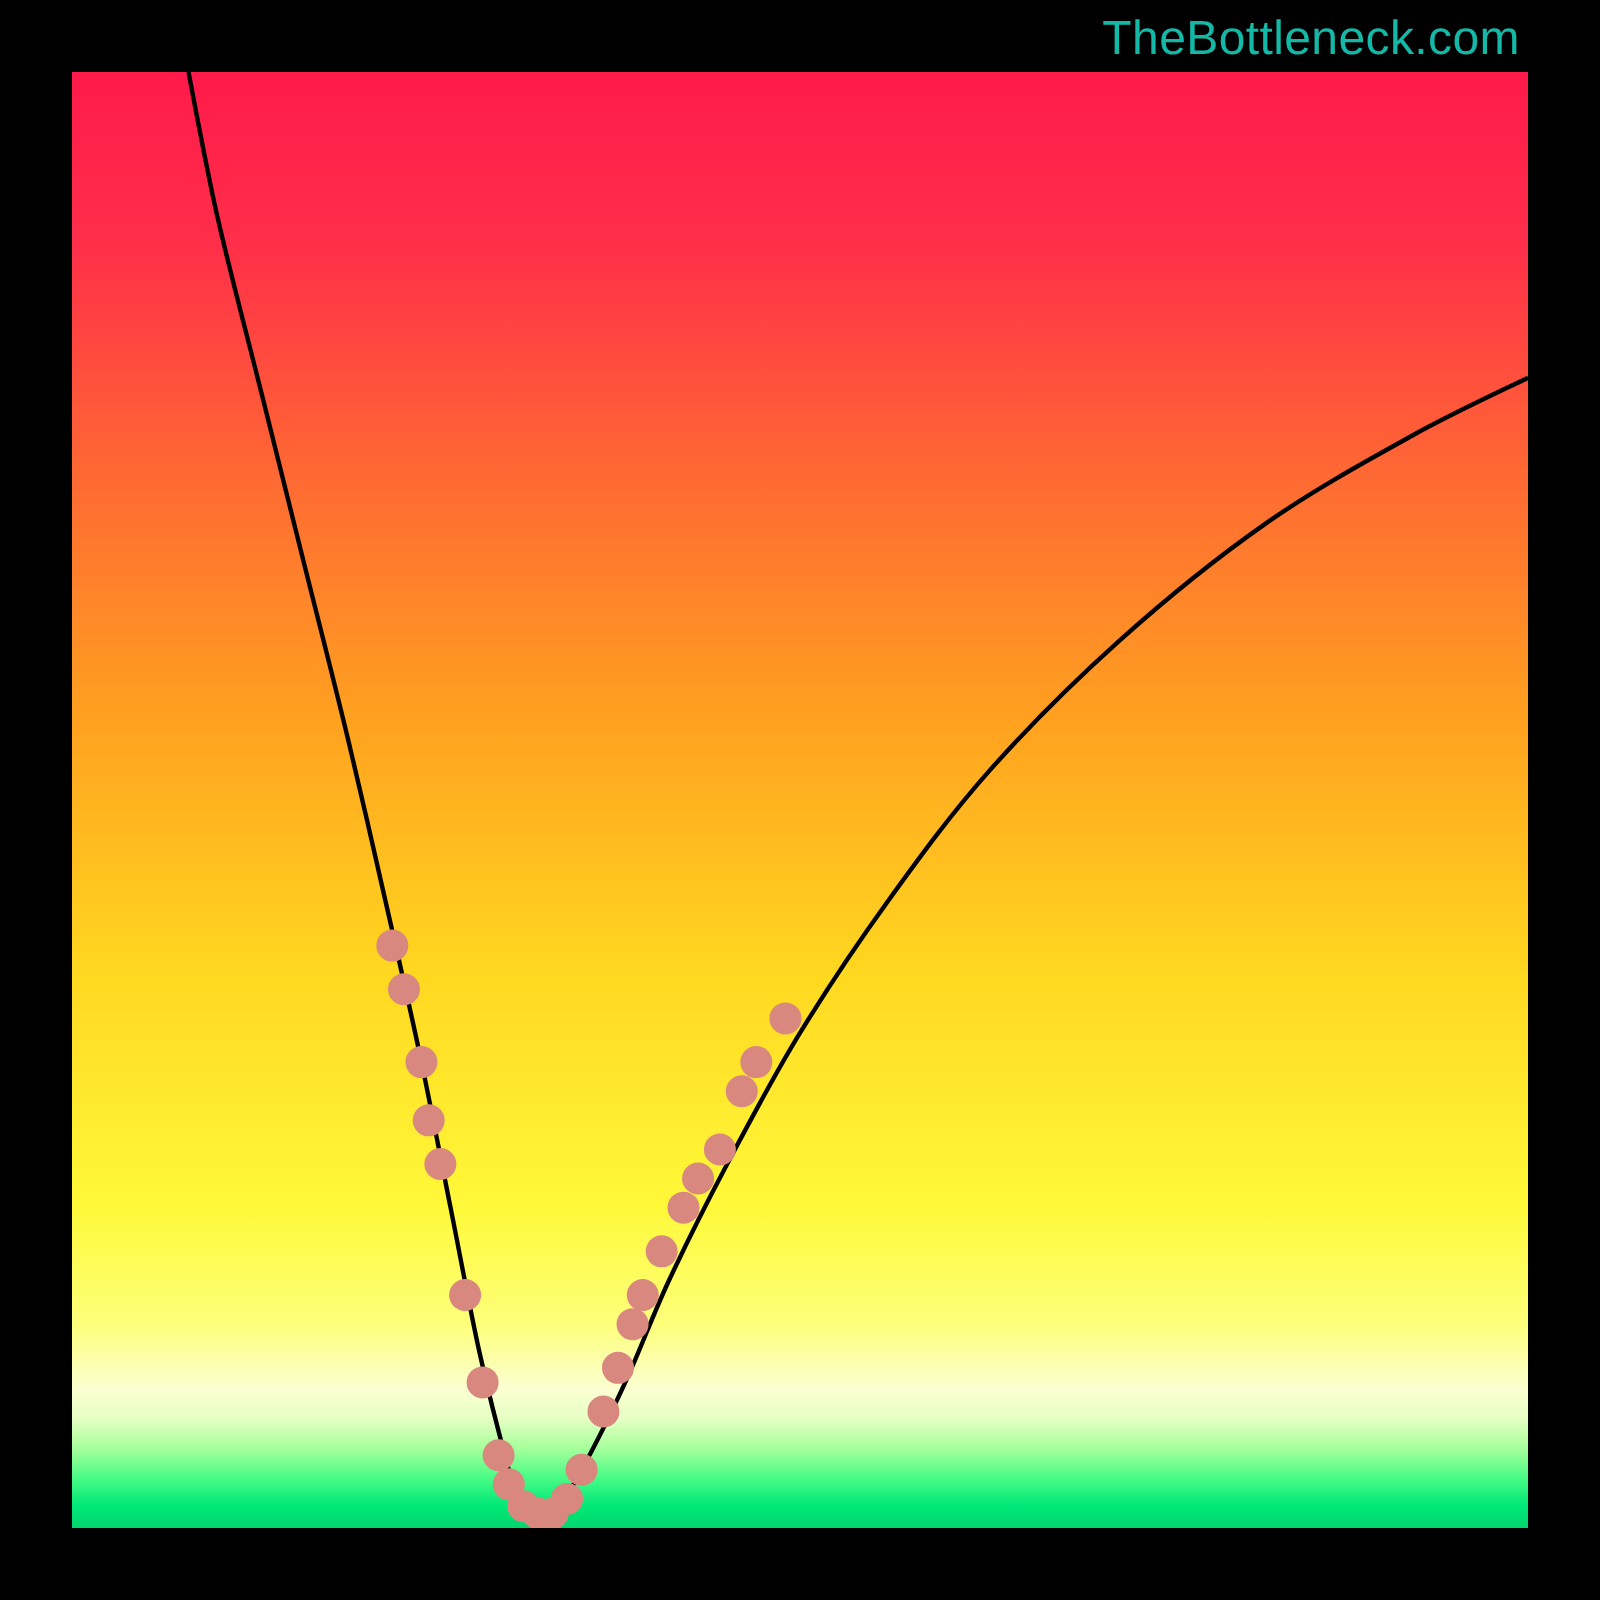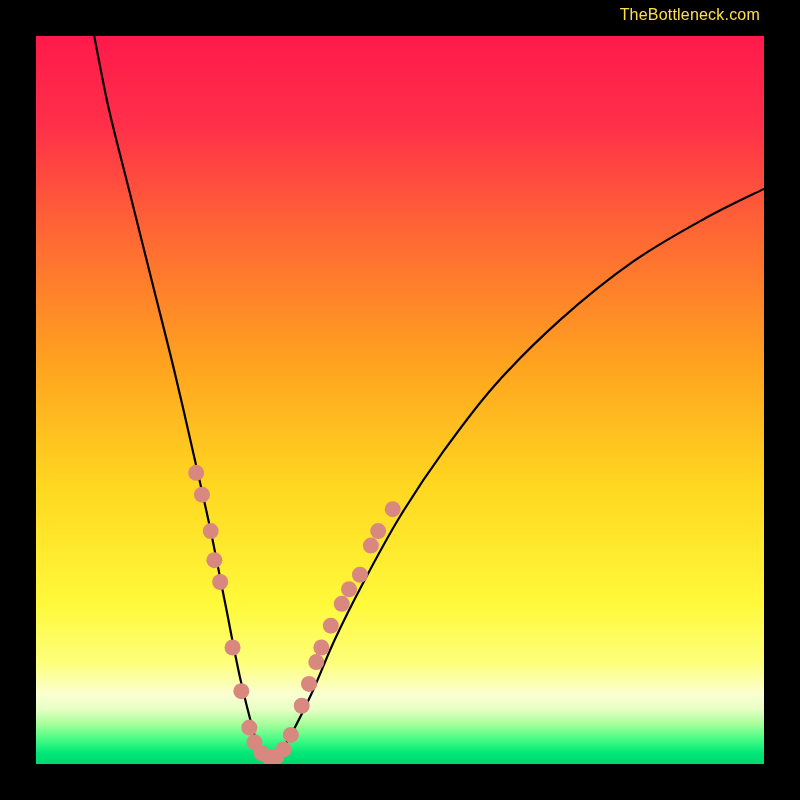--- a/index.html
+++ b/index.html
@@ -25,23 +25,23 @@
   }
   .gradient {
     position: absolute;
     inset: 0;
   }
   .watermark {
     position: absolute;
     top: 6px;
     right: 40px;
     font-family: Arial, Helvetica, sans-serif;
-    font-size: 16px;
+    font-size: 24px;
     font-weight: 400;
-    color: #fde047;
+    color: #14b8a6;
     letter-spacing: 0.2px;
   }
   svg.curve {
     position: absolute;
     inset: 0;
   }
 </style>
 </head>
 <body>
 

